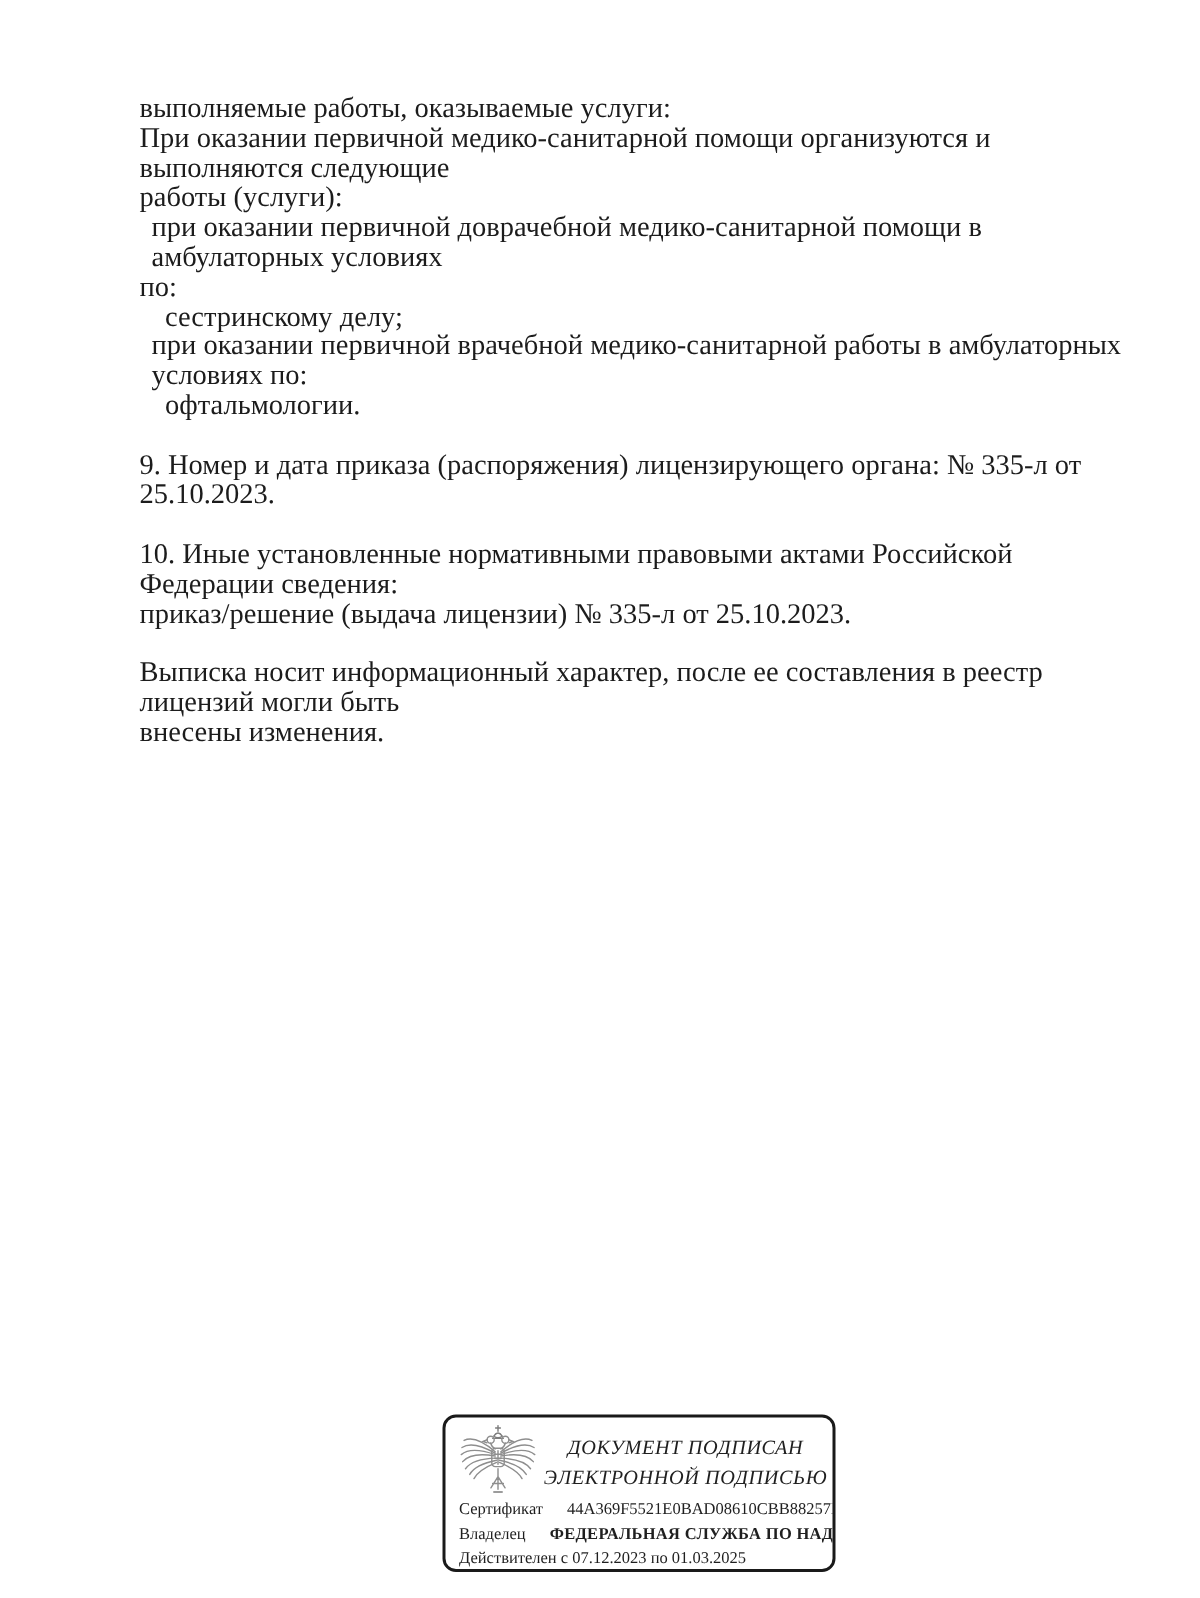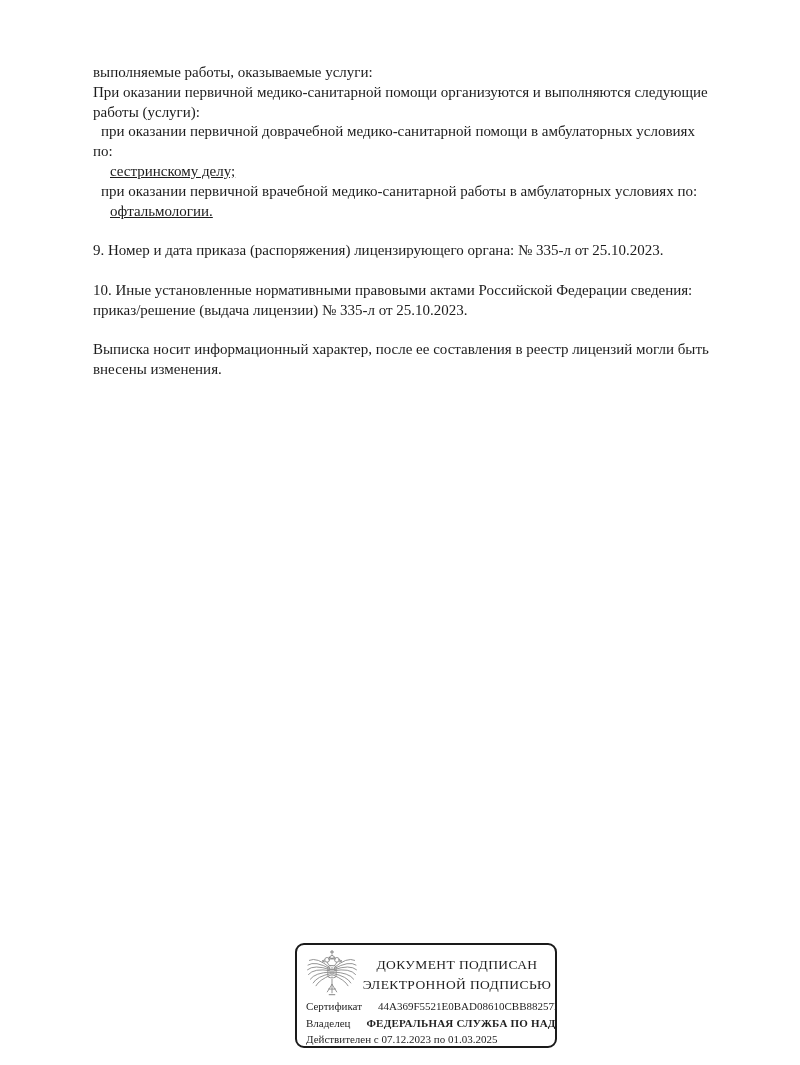--- a/index.html
+++ b/index.html
@@ -6,33 +6,33 @@
   body{
     width:800px;height:1065px;position:relative;background:#ffffff;
     font-family:"Liberation Serif","DejaVu Serif",serif;color:#1c1c1c;
     overflow:hidden;
   }
   .page{position:absolute;inset:0;background:#ffffff;}
 
   
   .text-block{
     position:absolute;left:93px;top:63px;width:665px;
-    font-size:15px;line-height:19.8px;
+    font-size:19px;line-height:19.8px;
   }
   .line{white-space:pre-wrap;}
   .indent-1{padding-left:8px;}
-  .indent-2{padding-left:17px;text-decoration:underline;}
+  .indent-2{padding-left:17px;}
 
   
   .stamp{
     position:absolute;left:295px;top:943px;width:262px;height:105px;
     box-sizing:border-box;border:2px solid #1a1a1a;border-radius:9px;
     background:#ffffff;overflow:hidden;
   }
-  .stamp-top{display:flex;align-items:flex-start;}
+  .stamp-top{display:flex;align-items:flex-start;font-style:italic;}
   .emblem{width:54px;height:49px;flex:none;margin:4px 0 0 8px;}
   .stamp-title{
     flex:1;text-align:center;font-size:13.5px;line-height:20px;
     letter-spacing:0.4px;padding-top:10px;color:#1f1f1f;
   }
   .stamp-lines{margin-top:0px;}
   .stamp-line{
     padding-left:9px;font-size:11px;line-height:16.5px;
     white-space:nowrap;color:#1f1f1f;
   }

